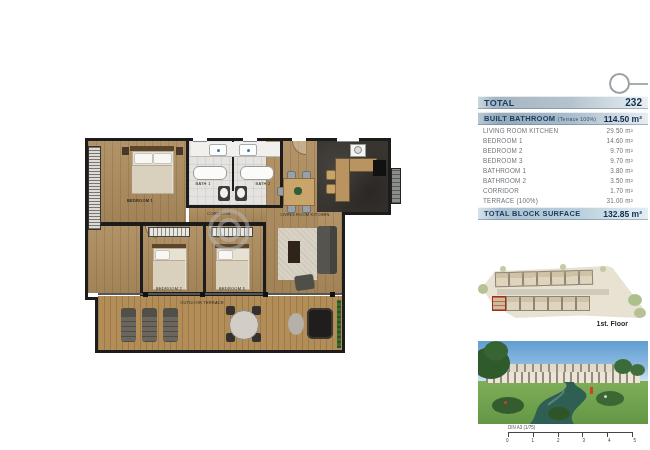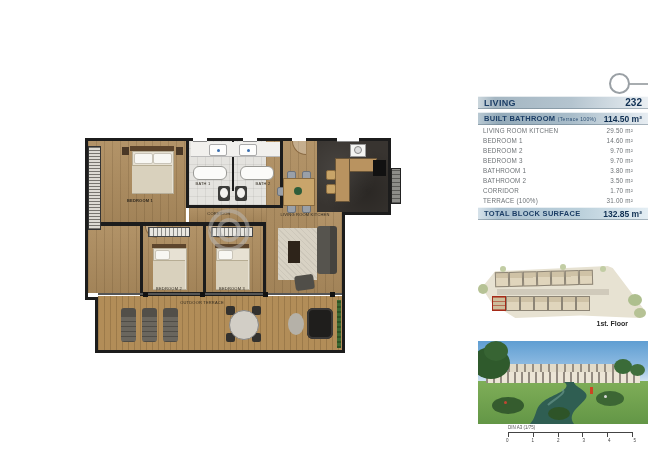--- a/index.html
+++ b/index.html
@@ -183,21 +183,21 @@
     <div class="abs" style="left:252px;top:162px;width:4px;height:48px;background:#3c6a33;background-image:repeating-linear-gradient(0deg,#2c5224 0 2px, transparent 2px 5px);"></div>
   </div>
 
   <div class="wm-ring" style="left:208px;top:209px;width:34px;height:34px;"></div>
   <div class="wm-ring" style="left:217px;top:218px;width:16px;height:16px;"></div>
 
   <div class="abs" style="left:612px;top:83px;width:36px;height:2px;background:#a8adb0;"></div>
   <div class="abs" style="left:609px;top:73px;width:17px;height:17px;border:2px solid #9aa0a5;border-radius:50%;background:#fff;"></div>
 
   <div class="bar" style="top:96px;">
-    <span class="lbl" style="font-size:9px;">LIVING</span>
+    <span class="lbl" style="font-size:9px;">TOTAL</span>
     <span class="val" style="font-size:10px;top:1px;">232</span>
   </div>
 
   <div class="bar" style="top:112px;background:linear-gradient(90deg,#b9c9d3 0%,#93aab9 12%,#a9bdca 55%,#e7edf2 100%);">
     <span class="lbl" style="font-size:7.5px;"><span>BUILT BATHROOM</span> <span style="font-size:5px;font-weight:normal;color:#2d4f73;">(Terrace 100%)</span></span>
     <span class="val">114.50 m²</span>
   </div>
 
   <div class="abs" style="left:483px;top:126px;width:150px;">
     <div class="srow">

